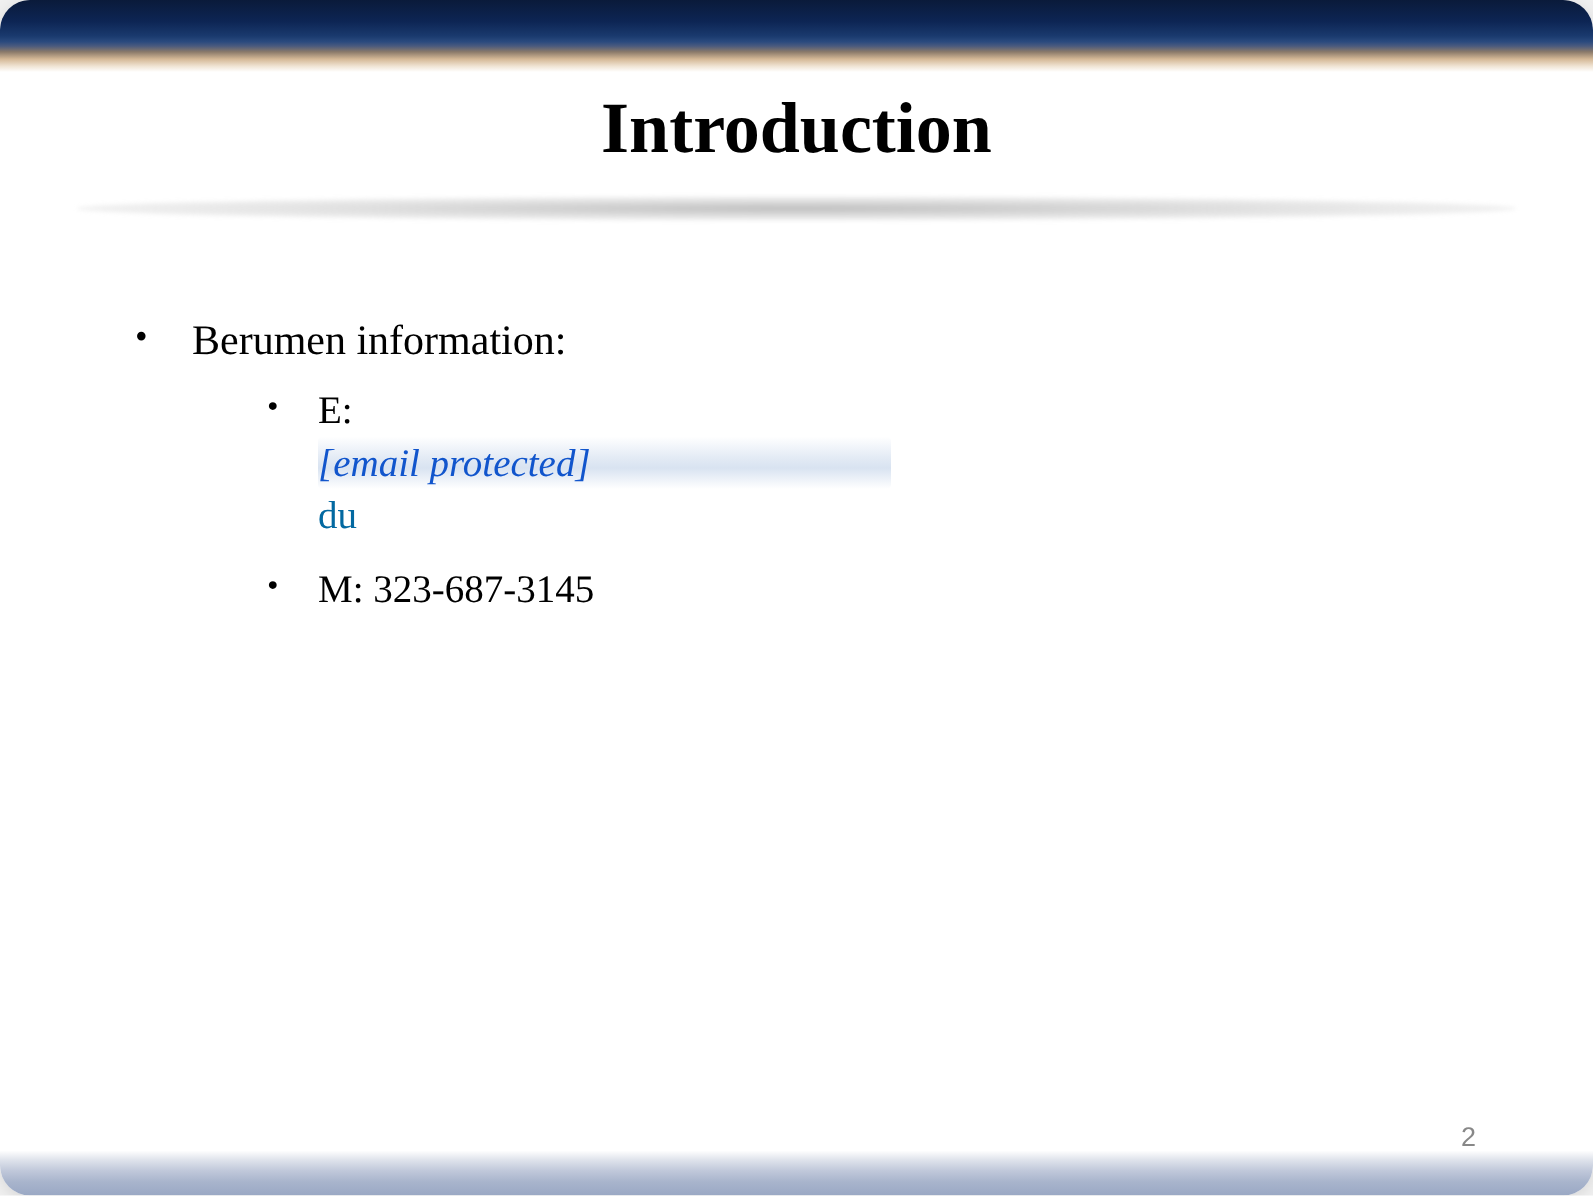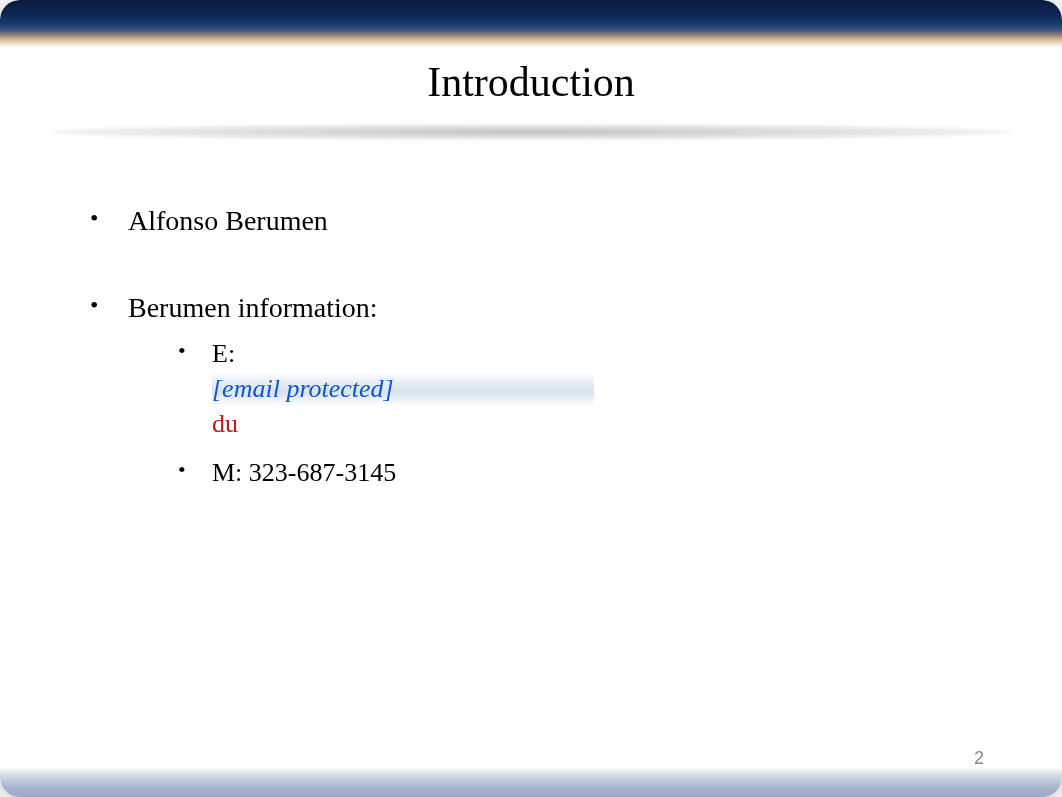--- a/index.html
+++ b/index.html
@@ -56,22 +56,22 @@
         #9aa8c4 0%,
         #a8b4cc 30%,
         #c0c8da 55%,
         #e0e4ec 80%,
         #ffffff 100%);
       border-radius: 0 0 18px 18px;
     }
     
     .title {
       text-align: center;
-      font-size: 42px;
-      font-weight: normal;
+      font-size: 48px;
+      font-weight: bold;
       color: #000;
       margin-top: 58px;
       font-family: Georgia, 'Times New Roman', serif;
     }
     
     .title-underline {
       margin: 18px auto 0;
       width: 960px;
       height: 16px;
       background: radial-gradient(ellipse at center,
@@ -148,21 +148,21 @@
       background: linear-gradient(to bottom,
         rgba(200,215,235,0.0) 0%,
         rgba(200,215,235,0.5) 40%,
         rgba(200,215,235,0.7) 60%,
         rgba(200,215,235,0.0) 100%);
       padding-right: 200px;
       border-radius: 3px;
     }
     
     .email-continuation {
-      color: #b91c1c;
+      color: #0369a1;
       font-family: Liberation Serif, serif;
     }
     
     .page-number {
       position: absolute;
       bottom: 28px;
       right: 78px;
       font-size: 18px;
       color: #888;
       font-family: Arial, sans-serif;
@@ -172,23 +172,20 @@
 <body>
 
 <div class="slide">
   <div class="top-border"></div>
 
   <h1 class="title">Introduction</h1>
   <div class="title-underline"></div>
 
   <div class="content">
     <ul>
-      <li class="bullet-l1">
-        <span>Alfonso Berumen</span>
-      </li>
       <li class="bullet-l1 contact">
         <span>Berumen information:</span>
         <ul class="sub-list">
           <li class="bullet-l2">
             <span>E:</span><br>
             <span class="email-highlight"><a class="email-link">[email protected]</a></span><br>
             <span class="email-continuation">du</span>
           </li>
           <li class="bullet-l2">
             <span>M: 323-687-3145</span>

